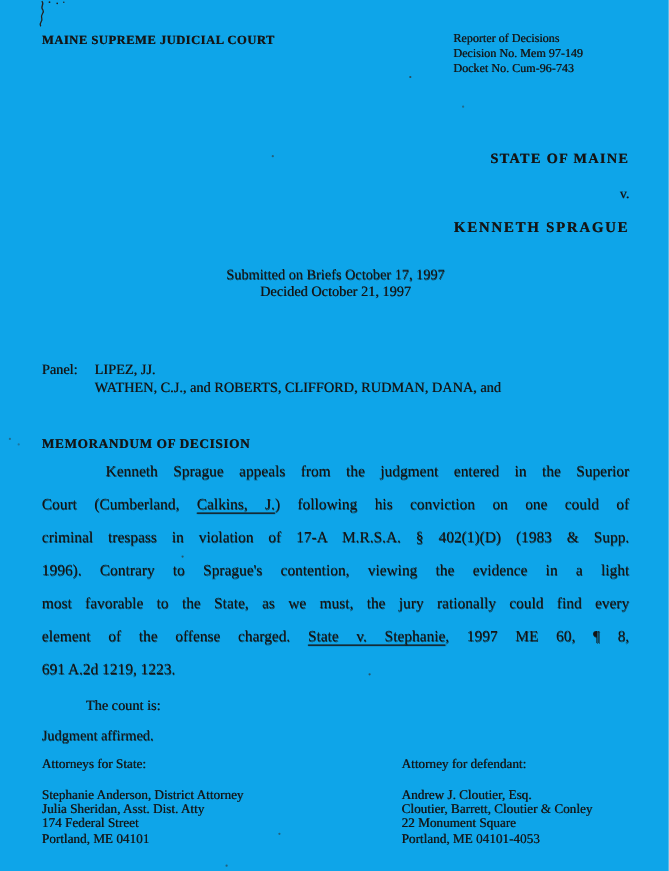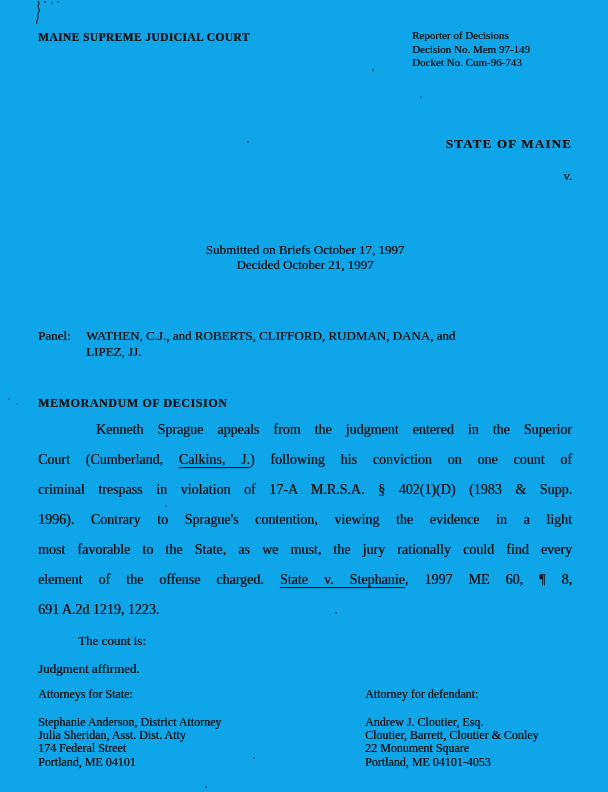--- a/index.html
+++ b/index.html
@@ -71,40 +71,41 @@
   <div class="abs court-name">MAINE SUPREME JUDICIAL COURT</div>
   <div class="abs reporter">
     <div>Reporter of Decisions</div>
     <div>Decision No. Mem 97-149</div>
     <div>Docket No. Cum-96-743</div>
   </div>
 
   <div class="abs caption">
     <div class="party1">STATE OF MAINE</div>
     <div class="versus">v.</div>
+    <div class="party2">KENNETH SPRAGUE</div>
   </div>
 
   <div class="abs dates">
     <div>Submitted on Briefs October 17, 1997</div>
     <div>Decided October 21, 1997</div>
   </div>
 
   <div class="abs panel">
     <div class="panel-label">Panel:</div>
     <div>
+      <div>LIPEZ, JJ.</div>
       <div>WATHEN, C.J., and ROBERTS, CLIFFORD, RUDMAN, DANA, and</div>
-      <div>LIPEZ, JJ.</div>
     </div>
   </div>
 
   <div class="abs memo-heading">MEMORANDUM OF DECISION</div>
 
   <div class="abs memo-body">
       <div class="bline indent"><span>Kenneth Sprague appeals from the judgment entered in the Superior</span></div>
-      <div class="bline"><span>Court (Cumberland, </span><span class="u">Calkins, J.</span><span>) following his conviction on one count of</span></div>
+      <div class="bline"><span>Court (Cumberland, </span><span class="u">Calkins, J.</span><span>) following his conviction on one could of</span></div>
       <div class="bline"><span>criminal trespass in violation of 17-A M.R.S.A. § 402(1)(D) (1983 &amp; Supp.</span></div>
       <div class="bline"><span>1996). Contrary to Sprague's contention, viewing the evidence in a light</span></div>
       <div class="bline"><span>most favorable to the State, as we must, the jury rationally could find every</span></div>
       <div class="bline"><span>element of the offense charged. </span><span class="u">State v. Stephanie</span><span>, 1997 ME 60, ¶ 8,</span></div>
       <div class="bline lastline"><span>691 A.2d 1219, 1223.</span></div>
     </div>
 
   <div class="abs entry-label">The count is:</div>
   <div class="abs entry">Judgment affirmed.</div>
 

